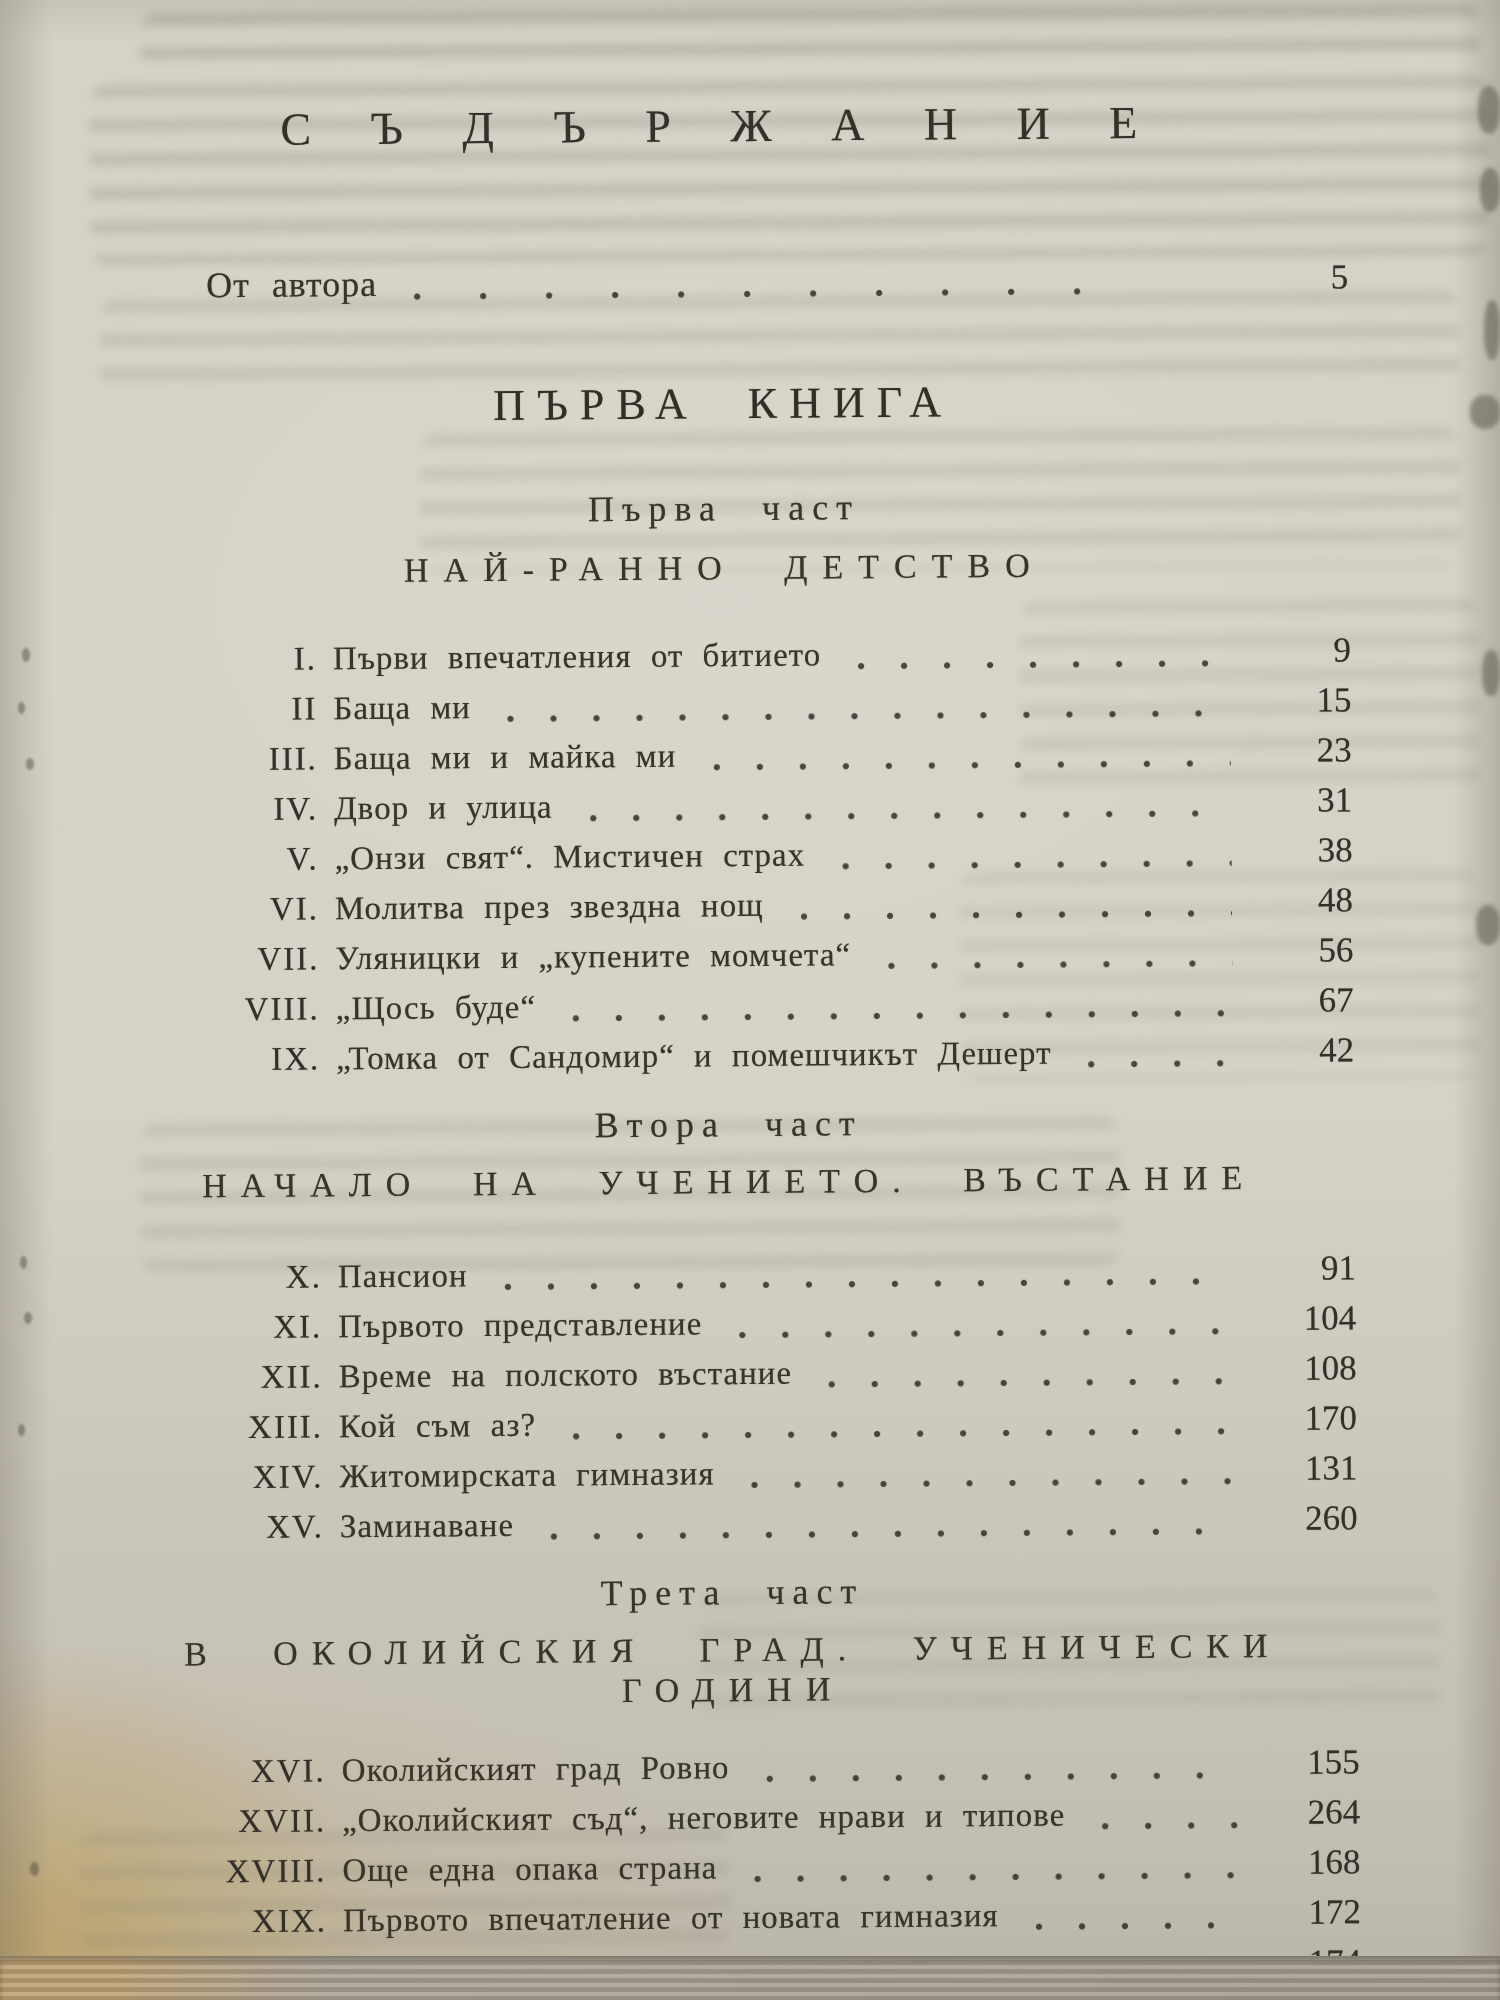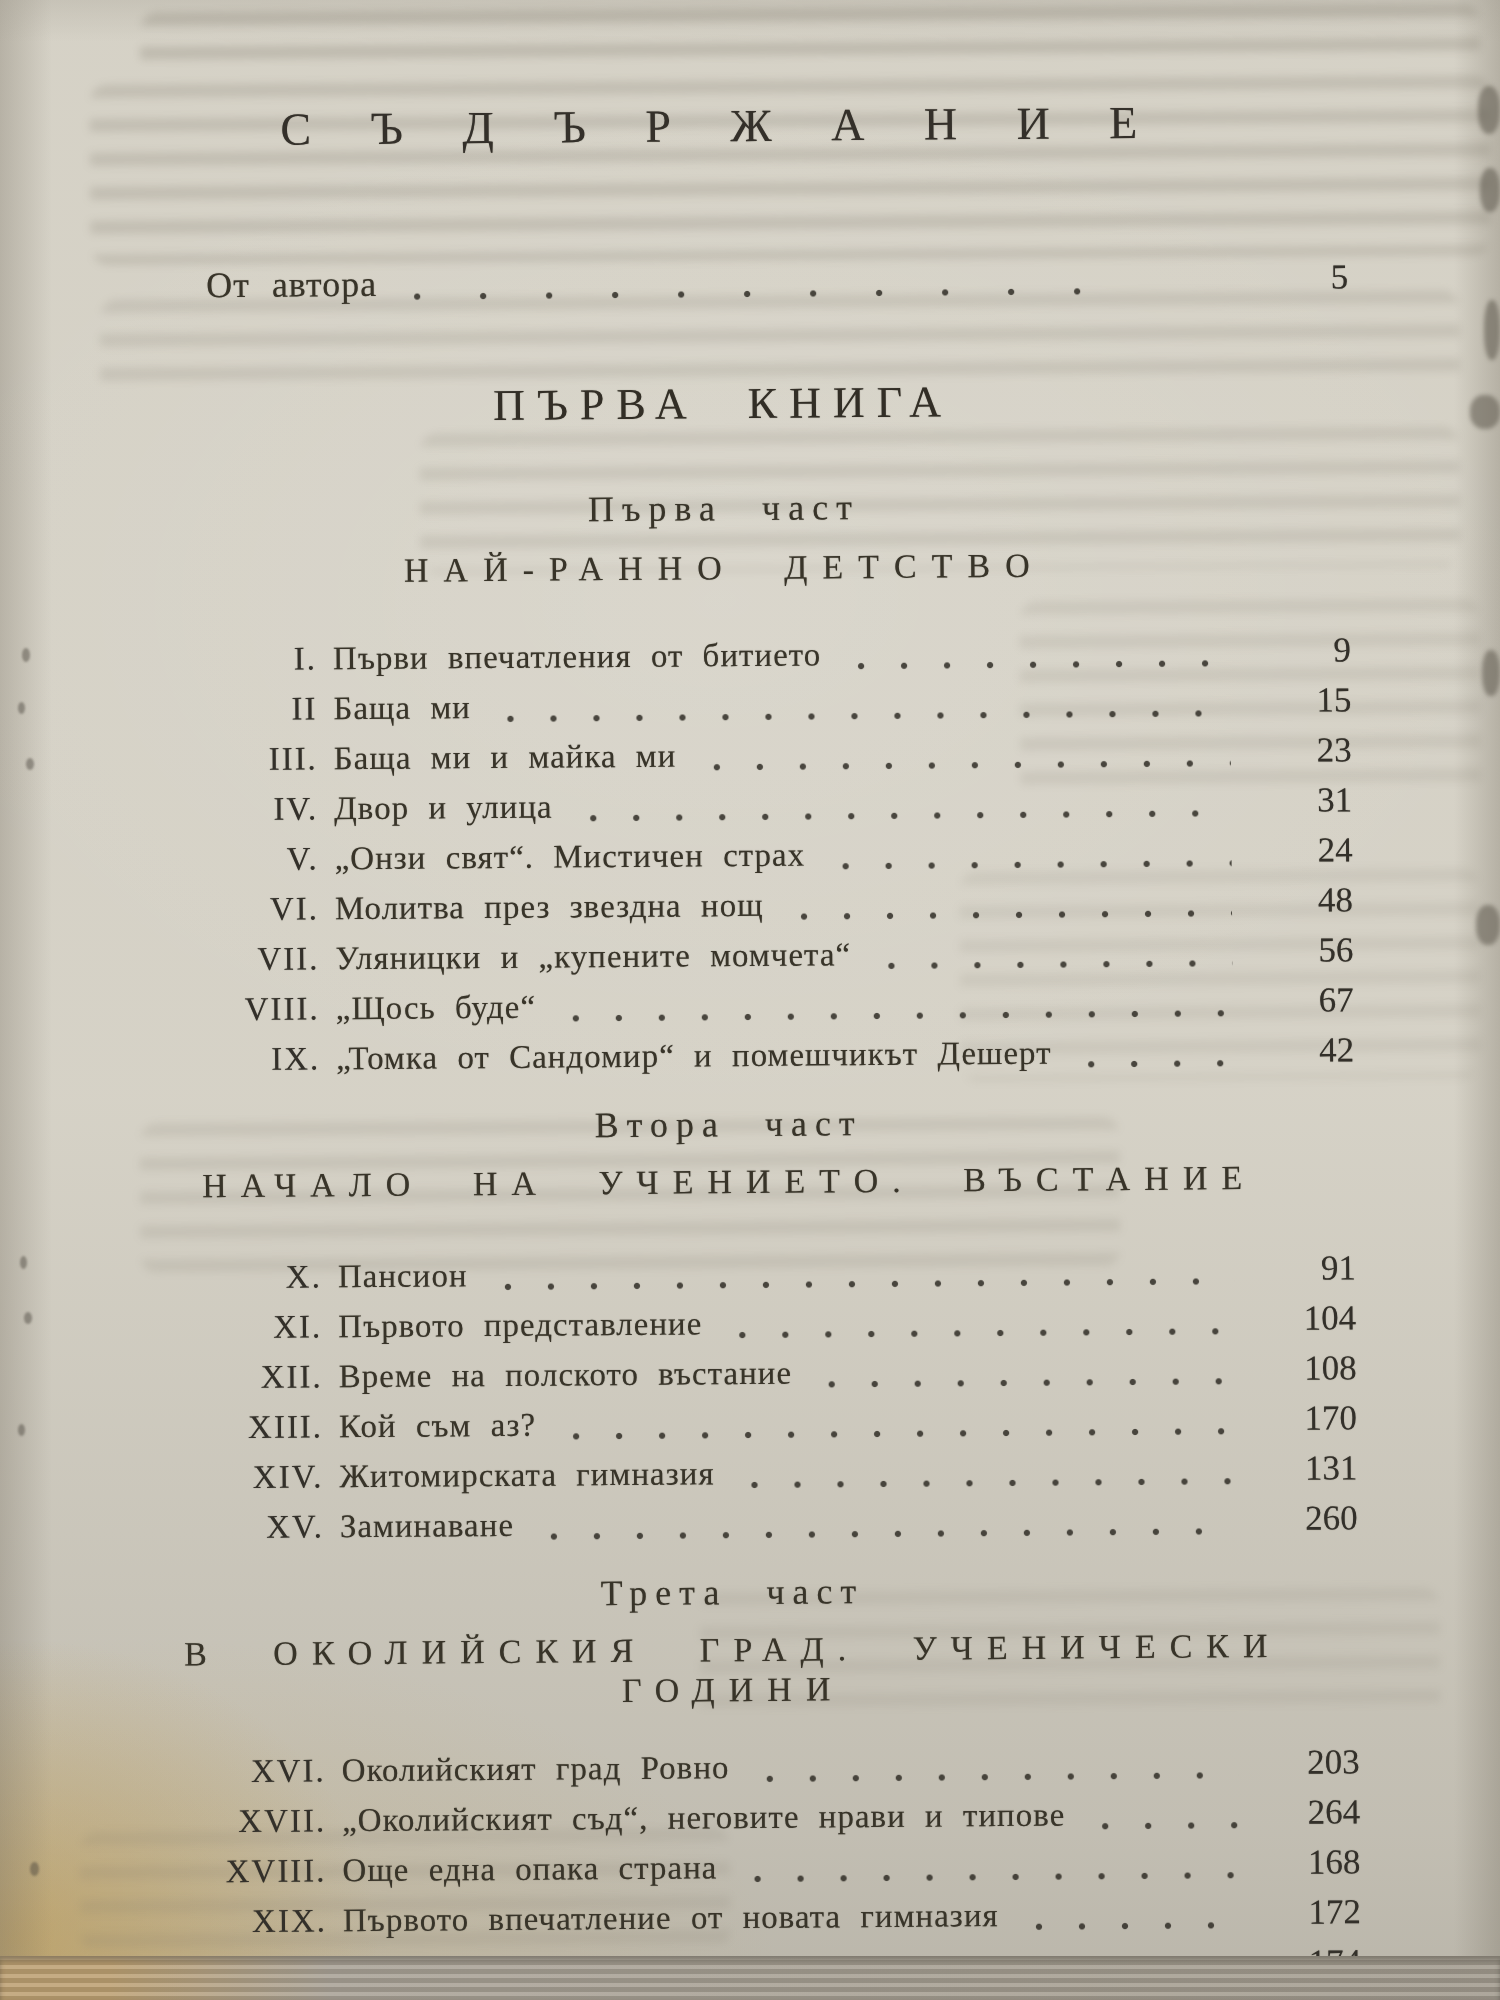--- a/index.html
+++ b/index.html
@@ -238,21 +238,21 @@
     <span class="num">IV.</span>
     <span class="entry-title">Двор и улица</span>
     <span class="dots"></span>
     <span class="pagenum">31</span>
   </div>
 
   <div class="toc-row">
     <span class="num">V.</span>
     <span class="entry-title">„Онзи свят“. Мистичен страх</span>
     <span class="dots"></span>
-    <span class="pagenum">24</span>
+    <span class="pagenum">38</span>
   </div>
 
   <div class="toc-row">
     <span class="num">VI.</span>
     <span class="entry-title">Молитва през звездна нощ</span>
     <span class="dots"></span>
     <span class="pagenum">48</span>
   </div>
 
   <div class="toc-row">
@@ -327,21 +327,21 @@
   </section>
 
   <section class="part">
     <h3 class="part-heading">Трета част</h3>
     <h4 class="part-subheading">В ОКОЛИЙСКИЯ ГРАД. УЧЕНИЧЕСКИ ГОДИНИ</h4>
     <div class="entries">
   <div class="toc-row">
     <span class="num">XVI.</span>
     <span class="entry-title">Околийският град Ровно</span>
     <span class="dots"></span>
-    <span class="pagenum">203</span>
+    <span class="pagenum">155</span>
   </div>
 
   <div class="toc-row">
     <span class="num">XVII.</span>
     <span class="entry-title">„Околийският съд“, неговите нрави и типове</span>
     <span class="dots"></span>
     <span class="pagenum">264</span>
   </div>
 
   <div class="toc-row">

